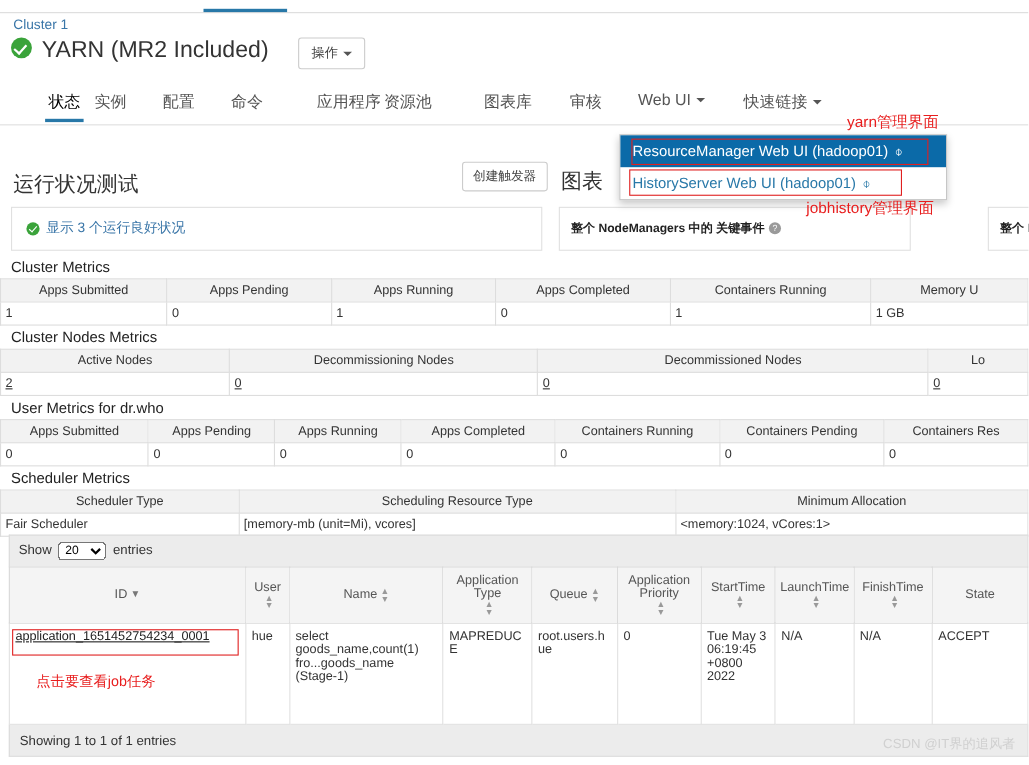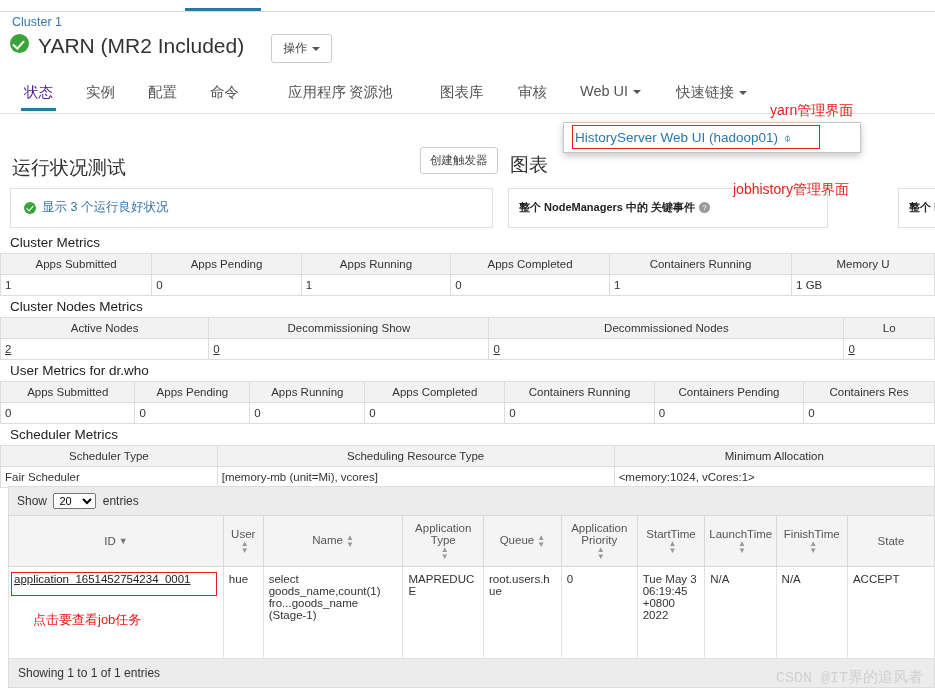--- a/index.html
+++ b/index.html
@@ -55,21 +55,21 @@
 
   
   .navtabs {
     position: absolute; left: 0; top: 78px; width: 935px; height: 36px;
     border-bottom: 1px solid #dfdfdf;
   }
   .navtab {
     position: absolute; top: 5px; font-size: 14.5px; color: #555;
     cursor: pointer; white-space: nowrap;
   }
-  .navtab.active { color: #4c1d95; }
+  .navtab.active { color: #000000; margin-left: 20px; }
   .navtab.active::after {
     content: ""; position: absolute; left: -3px; right: -3px; bottom: -9px;
     height: 3px; background: #2878a8;
   }
 
   
   .dropdown {
     position: absolute; left: 563px; top: 122px; width: 298px;
     background: #fff; border: 1px solid #c6c6c6;
     box-shadow: 0 3px 7px rgba(0,0,0,.22); z-index: 40;
@@ -200,21 +200,21 @@
     position: absolute; left: 11px; top: 572px;
     width: 206px; height: 24px; border: 1.5px solid #e02020;
     pointer-events: none; z-index: 30;
   }
   .dt-foot {
     background: #ececec; border: 1px solid #dcdcdc; border-top: none;
     padding: 7px 9px; font-size: 12px; color: #333;
   }
   .watermark {
     position: absolute; right: 12px; top: 668px;
-    font-size: 15px; color: #d0d0d0; white-space: nowrap; z-index: 60; font-family: Liberation Mono, monospace;
+    font-size: 12px; color: #d0d0d0; white-space: nowrap; z-index: 60;
   }
 </style>
 </head>
 <body>
 
 <div id="root">
 
   <div class="top-strip">
     <div class="active-underline"></div>
   </div>
@@ -257,20 +257,24 @@
   </div>
 
   <div class="chart-card c1">
     <span>整个 NodeManagers 中的 关键事件</span><span class="qmark">?</span>
   </div>
   <div class="chart-card c2">
     <span>整个 No</span>
   </div>
 
   <div class="dropdown">
+    <div class="dd-item sel">
+      <span>ResourceManager Web UI (hadoop01)</span><span class="extlink">⌽</span>
+      <span class="dd-hl one"></span>
+    </div>
     <div class="dd-item">
       <span>HistoryServer Web UI (hadoop01)</span><span class="extlink">⌽</span>
       <span class="dd-hl two"></span>
     </div>
   </div>
 
   <div class="ymetrics">
 
     <div class="mt-title">Cluster Metrics</div>
     <table class="mt">
@@ -308,21 +312,21 @@
     <table class="mt">
       <colgroup>
           <col style="width:22.3%">
           <col style="width:30%">
           <col style="width:38%">
           <col style="width:9.7%">
         </colgroup>
       <thead>
           <tr id="cnm-head">
             <th>Active Nodes</th>
-            <th>Decommissioning Show</th>
+            <th>Decommissioning Nodes</th>
             <th>Decommissioned Nodes</th>
             <th>Lo</th>
           </tr>
         </thead>
       <tbody>
           <tr id="cnm-body">
             <td class="lnk"><a>2</a></td>
             <td class="lnk"><a>0</a></td>
             <td class="lnk"><a>0</a></td>
             <td class="lnk"><a>0</a></td>

